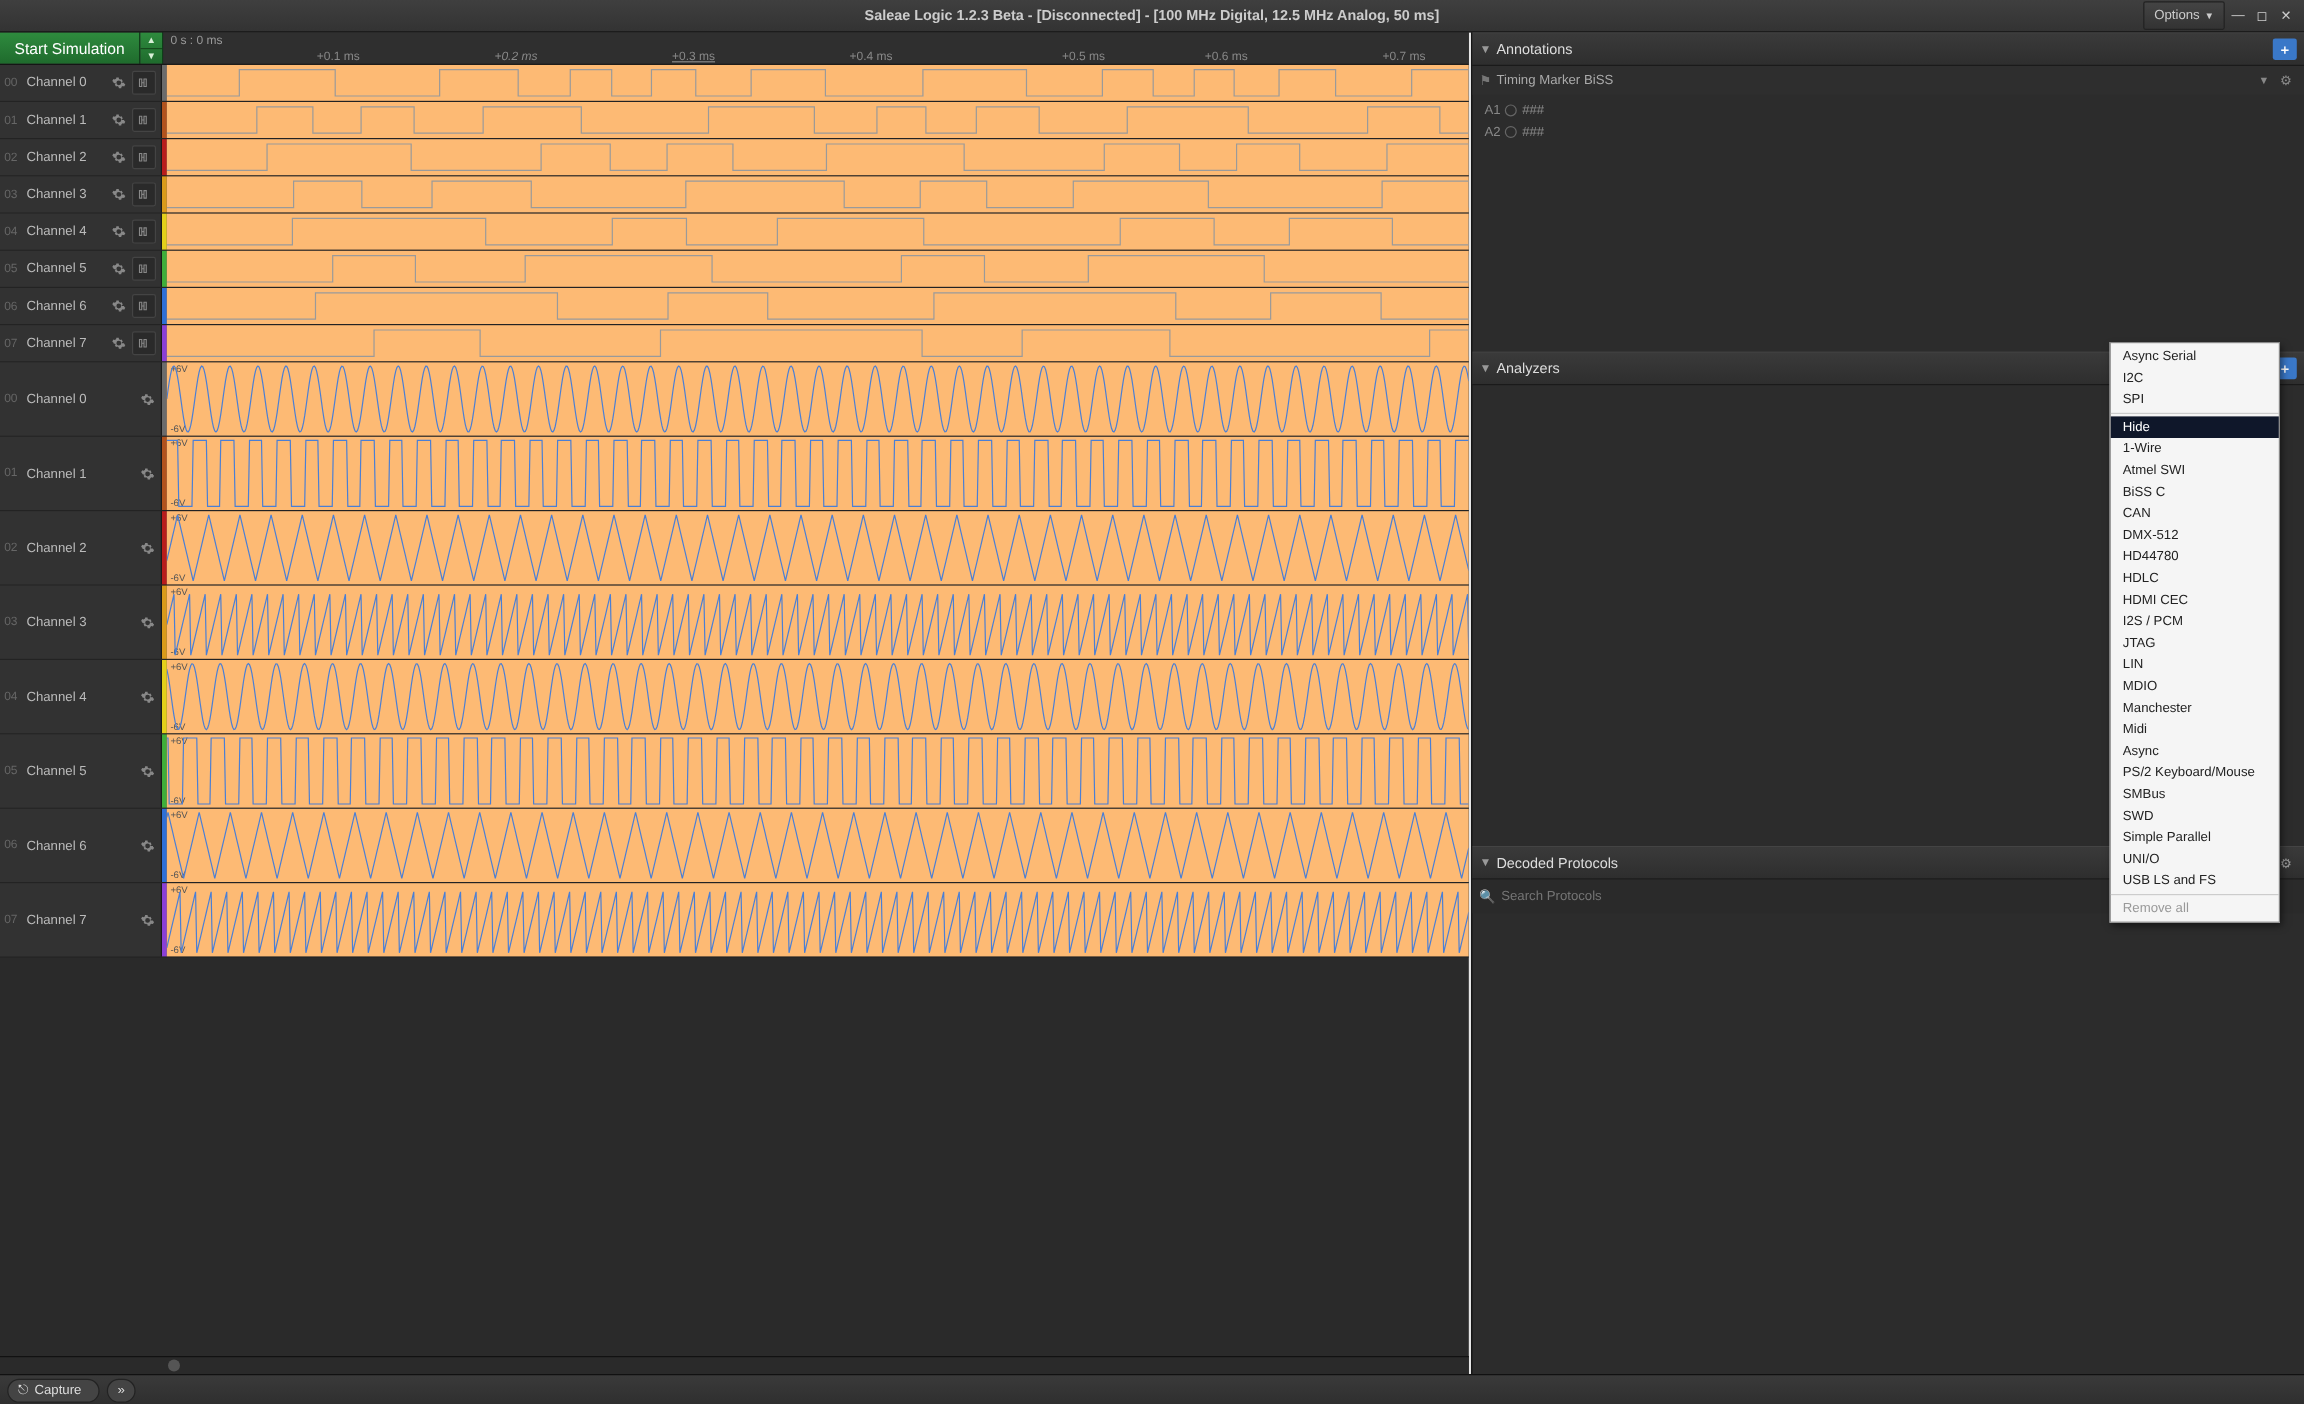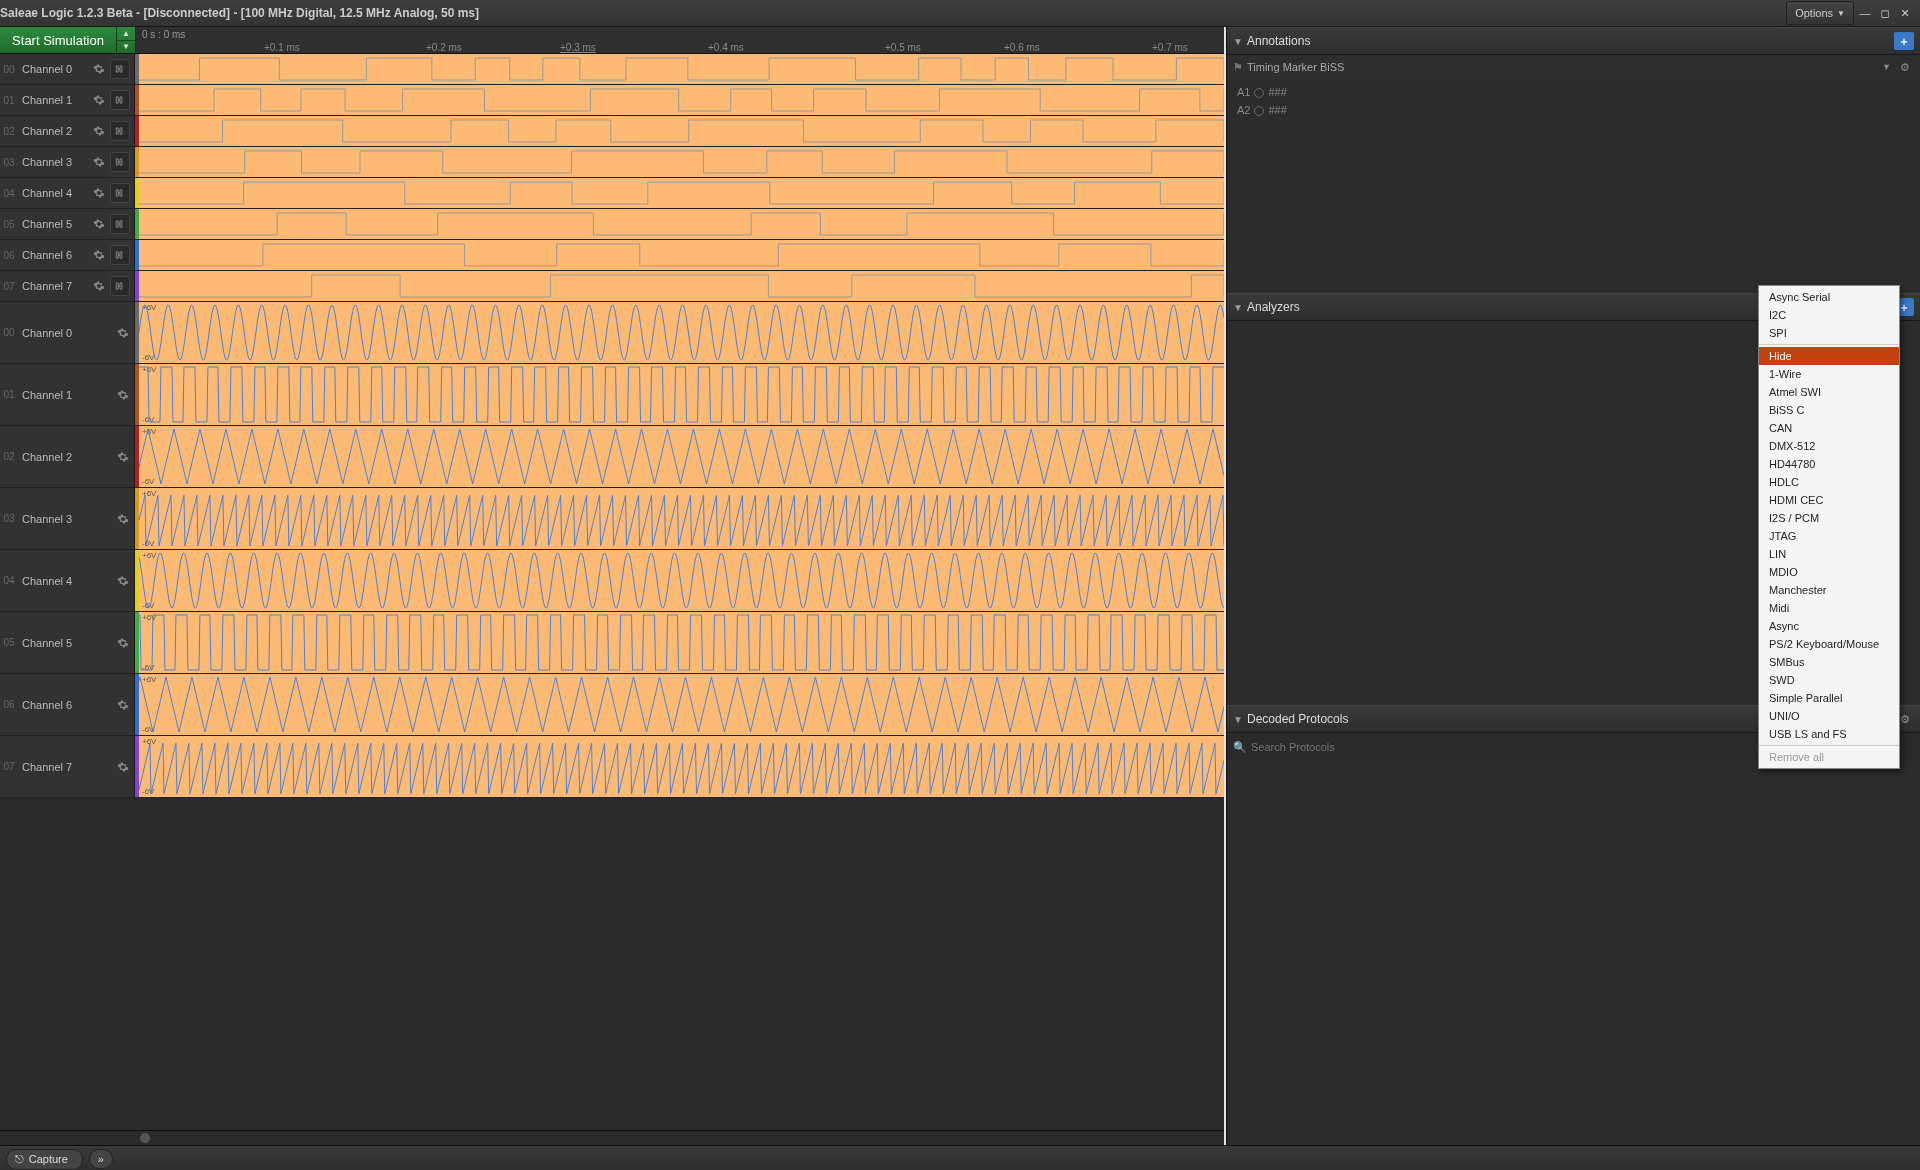--- a/index.html
+++ b/index.html
@@ -1,17 +1,17 @@
 <!DOCTYPE html>
 <html><head>
 <meta charset="utf-8">
 <style>
 html,body{margin:0;padding:0;width:1920px;height:1170px;background:#2a2a2a;font-family:"Segoe UI",Arial,sans-serif;font-size:11px;color:#aaa;overflow:hidden;user-select:none}
 .titlebar{height:26px;background:linear-gradient(#3f3f3f,#333);display:flex;align-items:center;border-bottom:1px solid #1a1a1a;position:relative}
-.titlebar-title{flex:1;text-align:left;color:#ccc;font-weight:bold;font-size:12px}
+.titlebar-title{flex:1;text-align:center;color:#ccc;font-weight:bold;font-size:12px}
 .titlebar-right{position:absolute;right:6px;display:flex;align-items:center;gap:2px}
 .options-btn{background:linear-gradient(#444,#333);border:1px solid #222;color:#ccc;padding:2px 8px;display:flex;align-items:center;gap:4px;height:18px;border-radius:2px;cursor:pointer}
 .win-ctrl{width:18px;height:16px;display:flex;align-items:center;justify-content:center;color:#ccc;cursor:pointer}
 .main{display:flex;height:1118px}
 .left{width:1224px;display:flex;flex-direction:column;border-right:2px solid #e5e5e5}
 .sim-row{height:26px;display:flex;align-items:stretch;border-bottom:1px solid #111}
 .sim-btn{flex:0 0 116px;background:linear-gradient(#2e8b3e,#1f6b2d);color:#fff;display:flex;align-items:center;justify-content:center;font-size:13px;font-weight:500;cursor:pointer;border-right:1px solid #0d4018}
 .sim-arrows{flex:0 0 18px;background:linear-gradient(#2e8b3e,#1f6b2d);display:flex;flex-direction:column;border-right:1px solid #0d4018}
 .sim-arrows div{flex:1;display:flex;align-items:center;justify-content:center;color:#d8f0d8;cursor:pointer;font-size:8px}
 .sim-arrows div:first-child{border-bottom:1px solid #164a1d}
@@ -53,21 +53,21 @@
 .marker-body{padding:4px 10px;color:#888;font-size:11px;line-height:18px}
 .marker-body .box{display:inline-block;border:1px solid #555;padding:0 3px;margin:0 2px;border-radius:2px;color:#bbb;font-size:10px}
 .marker-body .dot{display:inline-block;width:8px;height:8px;border:1px solid #666;border-radius:50%;margin:0 4px;vertical-align:middle}
 .spacer{flex:1;min-height:40px}
 .spacer.ana{height:170px;flex:none}
 .search-row{height:28px;display:flex;align-items:center;padding:0 6px;background:#2a2a2a}
 .search-row .mag{width:16px;color:#888}
 .search-row input{flex:1;background:transparent;border:none;color:#aaa;font-size:11px;outline:none}
 .analyzer-menu{position:absolute;top:258px;right:20px;width:140px;background:#f5f5f5;border:1px solid #888;box-shadow:2px 3px 6px rgba(0,0,0,.5);z-index:50;color:#222;font-size:11px;padding:2px 0}
 .analyzer-menu .item{padding:3px 10px;cursor:pointer;white-space:nowrap}
-.analyzer-menu .item.hi{background:#c2410c;color:#fff}
+.analyzer-menu .item.hi{background:#0f172a;color:#fff}
 .analyzer-menu .sep{height:1px;background:#ccc;margin:2px 0}
 .analyzer-menu .item.disabled{color:#999;cursor:default}
 .footer{height:26px;background:linear-gradient(#3a3a3a,#2e2e2e);display:flex;align-items:center;border-top:1px solid #111;padding:0 6px}
 .footer .tab{background:#444;border:1px solid #222;color:#ddd;padding:3px 14px 3px 8px;border-radius:10px;display:flex;align-items:center;gap:5px;cursor:pointer}
 .footer .more{background:#444;border:1px solid #222;color:#ddd;padding:3px 8px;border-radius:10px;margin-left:6px;cursor:pointer}
 svg{display:block}
 .cog-svg{width:12px;height:12px;fill:#888}
 .tri-svg{width:10px;height:10px;fill:#888}
 </style>
 </head>
@@ -91,21 +91,21 @@
     <div class="sim-row">
       <div class="sim-btn">Start Simulation</div>
       <div class="sim-arrows">
         <div>▲</div>
         <div>▼</div>
       </div>
       <div class="ruler-wrap">
         <span class="ruler-top">0 s : 0 ms</span>
         <div class="ruler-ticks" id="ruler-ticks">
             <span class="ruler-tick" style="left: 128px;">+0.1 ms</span>
-            <span class="ruler-tick" style="left: 290px;">+0.2 ms</span>
+            <span class="ruler-tick" style="left: 276px; font-style: italic;">+0.2 ms</span>
             <span class="ruler-tick" style="left: 424px; text-decoration: underline;">+0.3 ms</span>
             <span class="ruler-tick" style="left: 572px;">+0.4 ms</span>
             <span class="ruler-tick" style="left: 720px; margin-left: 29px;">+0.5 ms</span>
             <span class="ruler-tick" style="left: 868px;">+0.6 ms</span>
             <span class="ruler-tick" style="left: 1016px;">+0.7 ms</span>
           </div>
       </div>
     </div>
     <div class="channels" id="channels">
         <div class="ch-row dig">

